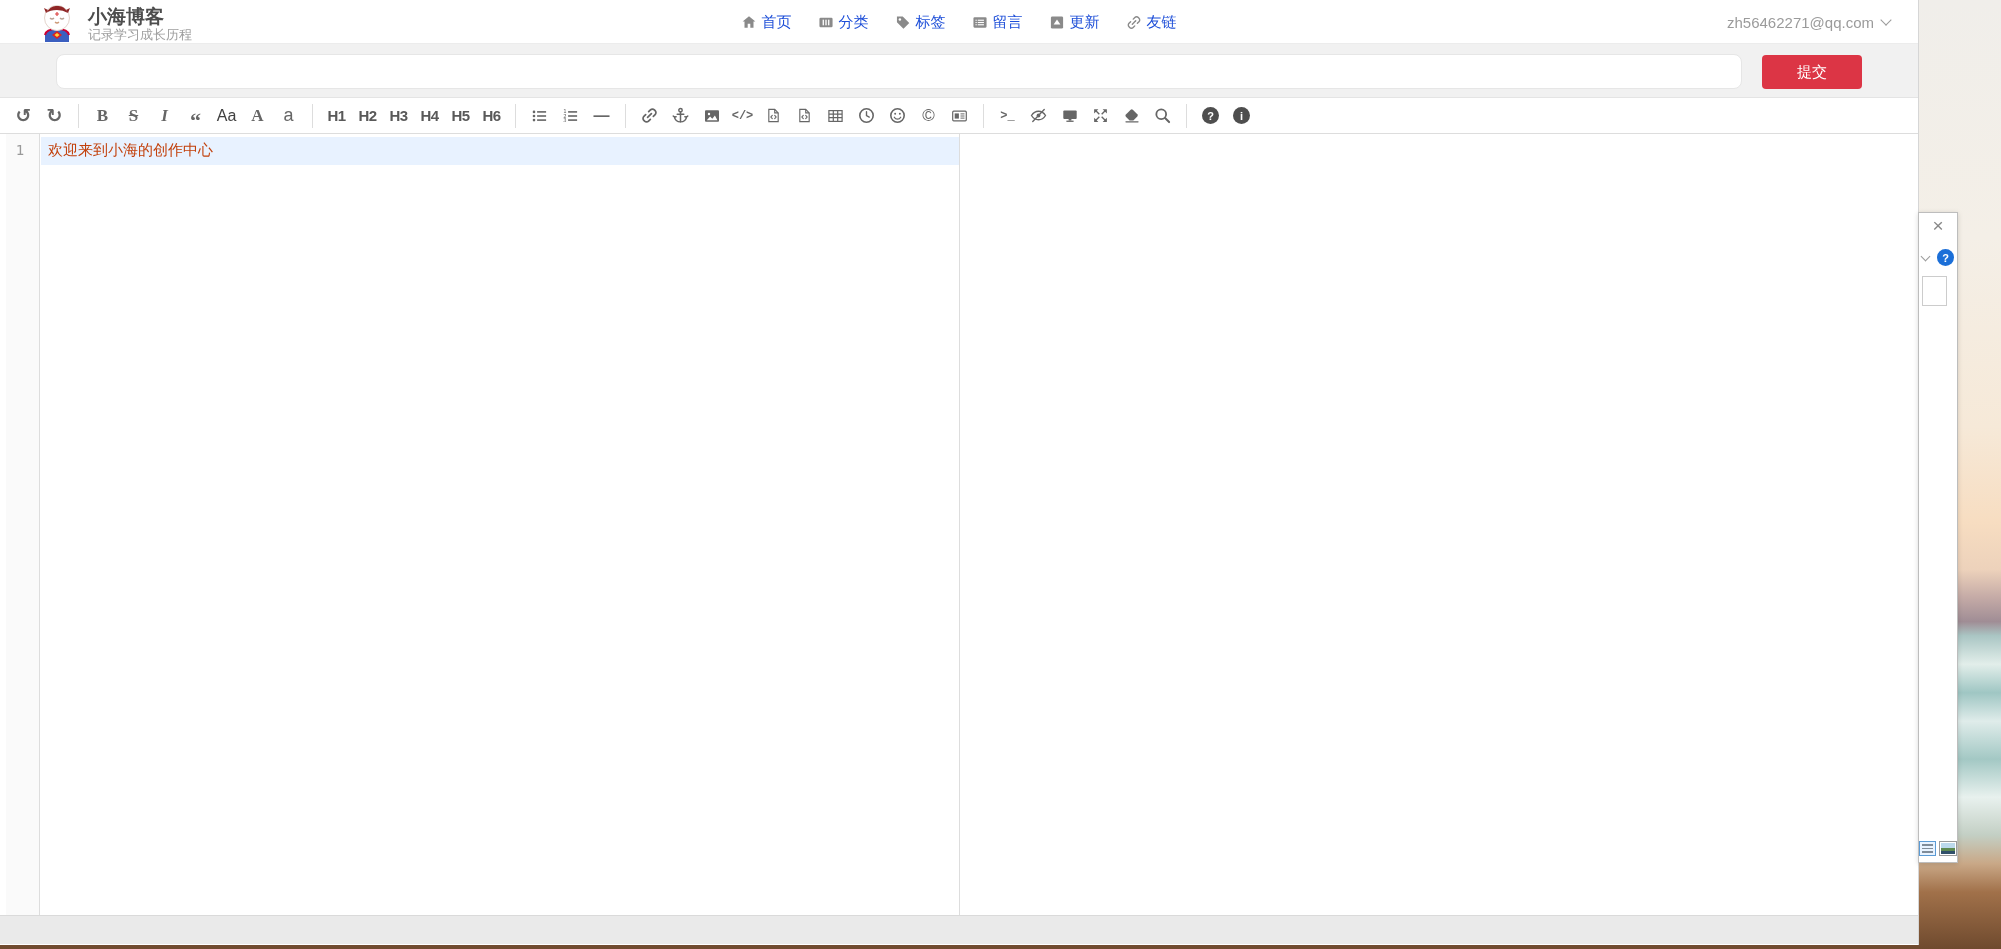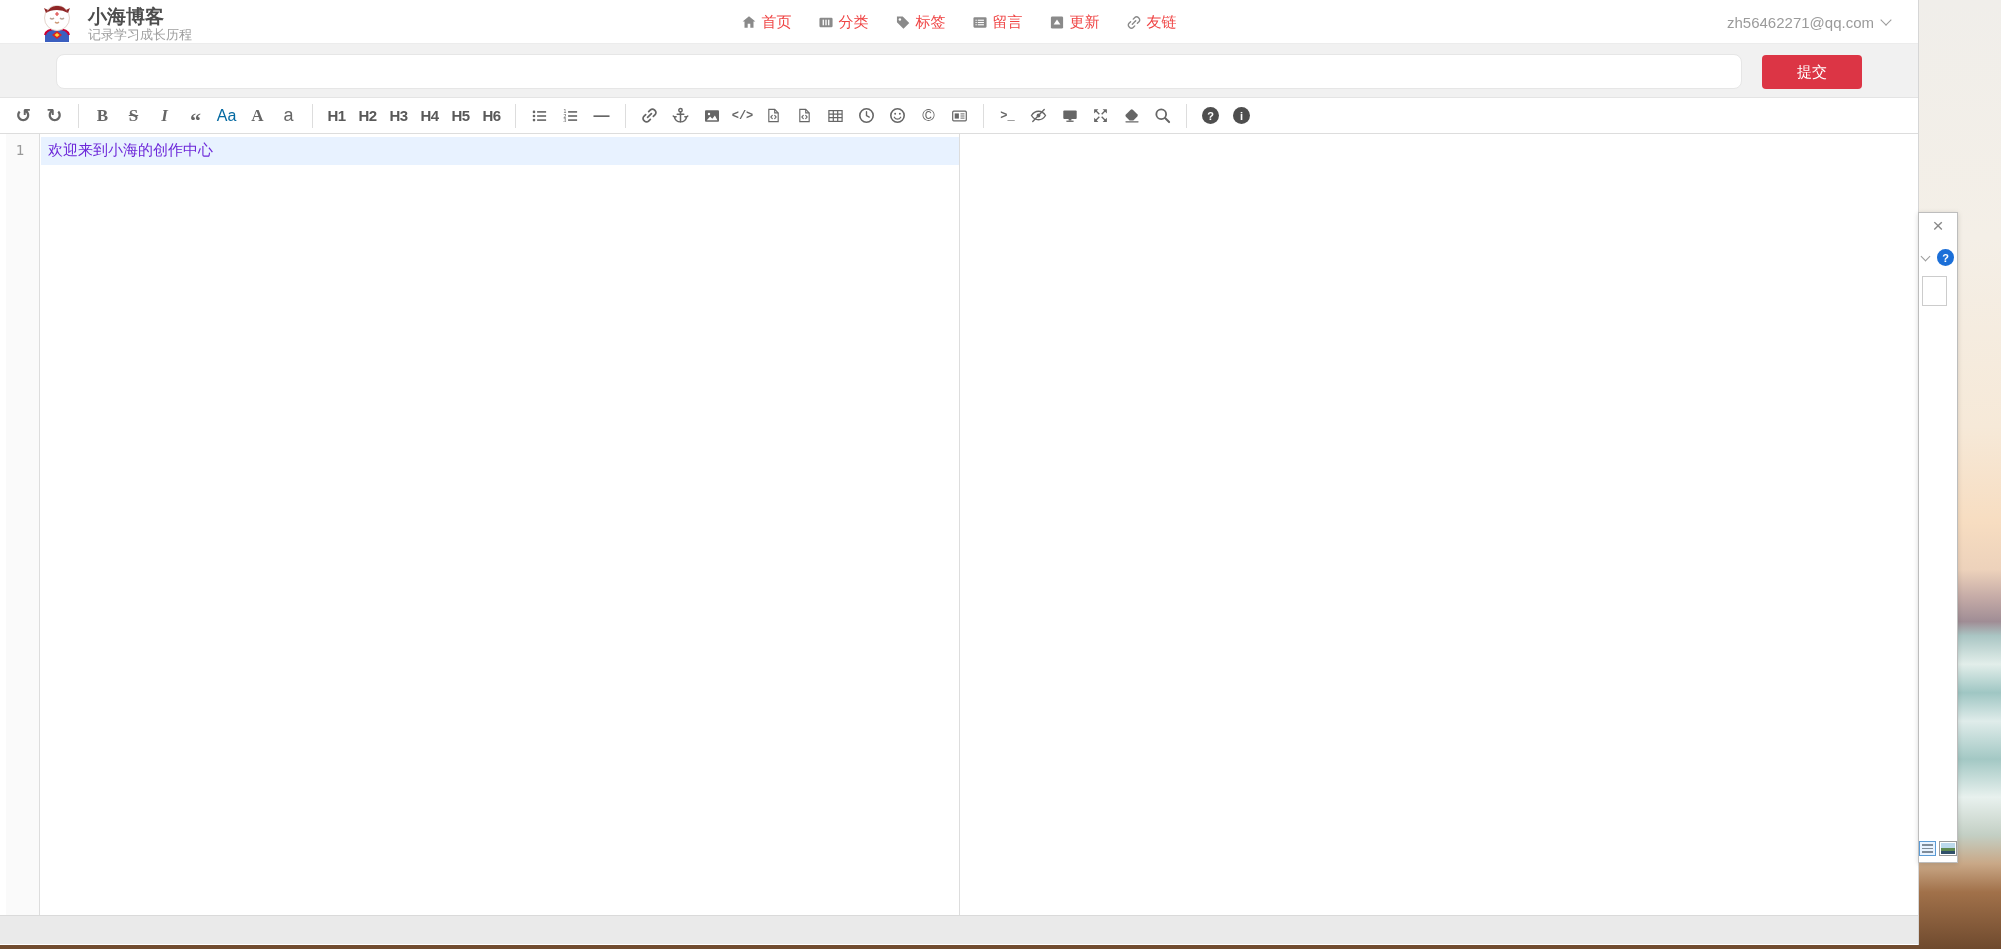--- a/index.html
+++ b/index.html
@@ -17,21 +17,21 @@
     background:#fff; border-right:1px solid #d6d6d6; }
 
   
   .header { position:relative; height:44px; background:#fff; border-bottom:1px solid #ececec; }
   .avatar { position:absolute; left:38px; top:3px; width:38px; height:40px; }
   .brand-text { position:absolute; left:88px; top:6px; }
   .brand-title { font-size:19px; font-weight:bold; color:#4d4d4d; line-height:21px; }
   .brand-sub { font-size:13px; color:#9e9e9e; line-height:16px; }
   .nav { position:absolute; left:50%; top:0; transform:translateX(-50%); height:44px;
     display:flex; align-items:center; gap:27px; }
-  .nav-item { display:flex; align-items:center; gap:5px; color:#ef4444; font-size:15px; cursor:pointer; }
+  .nav-item { display:flex; align-items:center; gap:5px; color:#1d4ed8; font-size:15px; cursor:pointer; }
   .nav-item .ic { color:#8a8a8a; display:flex; }
   .account { position:absolute; right:28px; top:0; height:44px; display:flex; align-items:center; gap:8px;
     color:#9b9b9b; font-size:15px; cursor:pointer; }
   .chev { width:8px; height:8px; border-right:1.5px solid #9b9b9b; border-bottom:1.5px solid #9b9b9b;
     transform:rotate(45deg); margin-top:-4px; }
 
   
   .title-band { position:relative; height:54px; background:#f1f1f1; border-bottom:1px solid #e4e4e4; }
   .title-input { position:absolute; left:56px; top:10px; width:1686px; height:35px;
     background:#fff; border:1px solid #e6e6e6; border-radius:8px; padding:0 12px; font-size:15px; color:#555; outline:none; }
@@ -44,21 +44,21 @@
   .tb-btn { min-width:29px; height:30px; margin:0 1px; border:none; background:transparent; color:#666;
     display:flex; align-items:center; justify-content:center; cursor:pointer; font-family:inherit; }
   .tb-btn svg { display:block; }
   .tb-sep { width:1px; height:24px; background:#ddd; margin:0 8px; }
   .g-serif { font-family:"Liberation Serif","DejaVu Serif",serif; font-size:17px; font-weight:bold; }
   .g-strike { text-decoration:line-through; }
   .g-italic { font-style:italic; }
   .g-quote { font-family:"Liberation Serif",serif; font-size:22px; font-weight:bold; line-height:10px; padding-top:10px; }
   .g-h { font-weight:bold; font-size:15px; color:#595959; letter-spacing:-0.5px; }
   .g-arr { font-size:19px; font-weight:bold; }
-  .g-case { font-size:16px; color:#0369a1; }
+  .g-case { font-size:16px; color:#404040; }
   .g-low { font-size:18px; }
   .g-mono { font-family:"Liberation Mono","DejaVu Sans Mono",monospace; font-size:12px; font-weight:bold; }
   .g-dash { font-weight:bold; font-size:16px; }
   .g-copy { font-size:17px; }
   .badge-circle { width:17px; height:17px; border-radius:50%; background:#4e4e4e; color:#fff;
     font-size:11px; font-weight:bold; display:flex; align-items:center; justify-content:center; }
 
   
   .editor-row { position:relative; height:781px; display:flex; background:#fff; }
   .cm-pane { position:relative; width:960px; border-right:1px solid #ddd; background:#fff; }
@@ -429,21 +429,21 @@
       <button class="tb-btn">
         <span class="badge-circle">i</span>
       </button>
     </div>
 
   <div class="editor-row">
     <div class="cm-pane">
       <div class="cm-gutter"></div>
       <div class="cm-activeline" style="background: rgb(232, 242, 255);"></div>
       <div class="cm-linenum">1</div>
-      <div class="cm-text" style="color: #6d28d9;">欢迎来到小海的创作中心</div>
+      <div class="cm-text" style="color: #c2410c;">欢迎来到小海的创作中心</div>
     </div>
     <div class="preview-pane"></div>
   </div>
 
   <div class="footer"></div>
 </div>
 
 <div class="side-popup">
   <span class="sp-close">×</span>
   <div class="sp-row">

